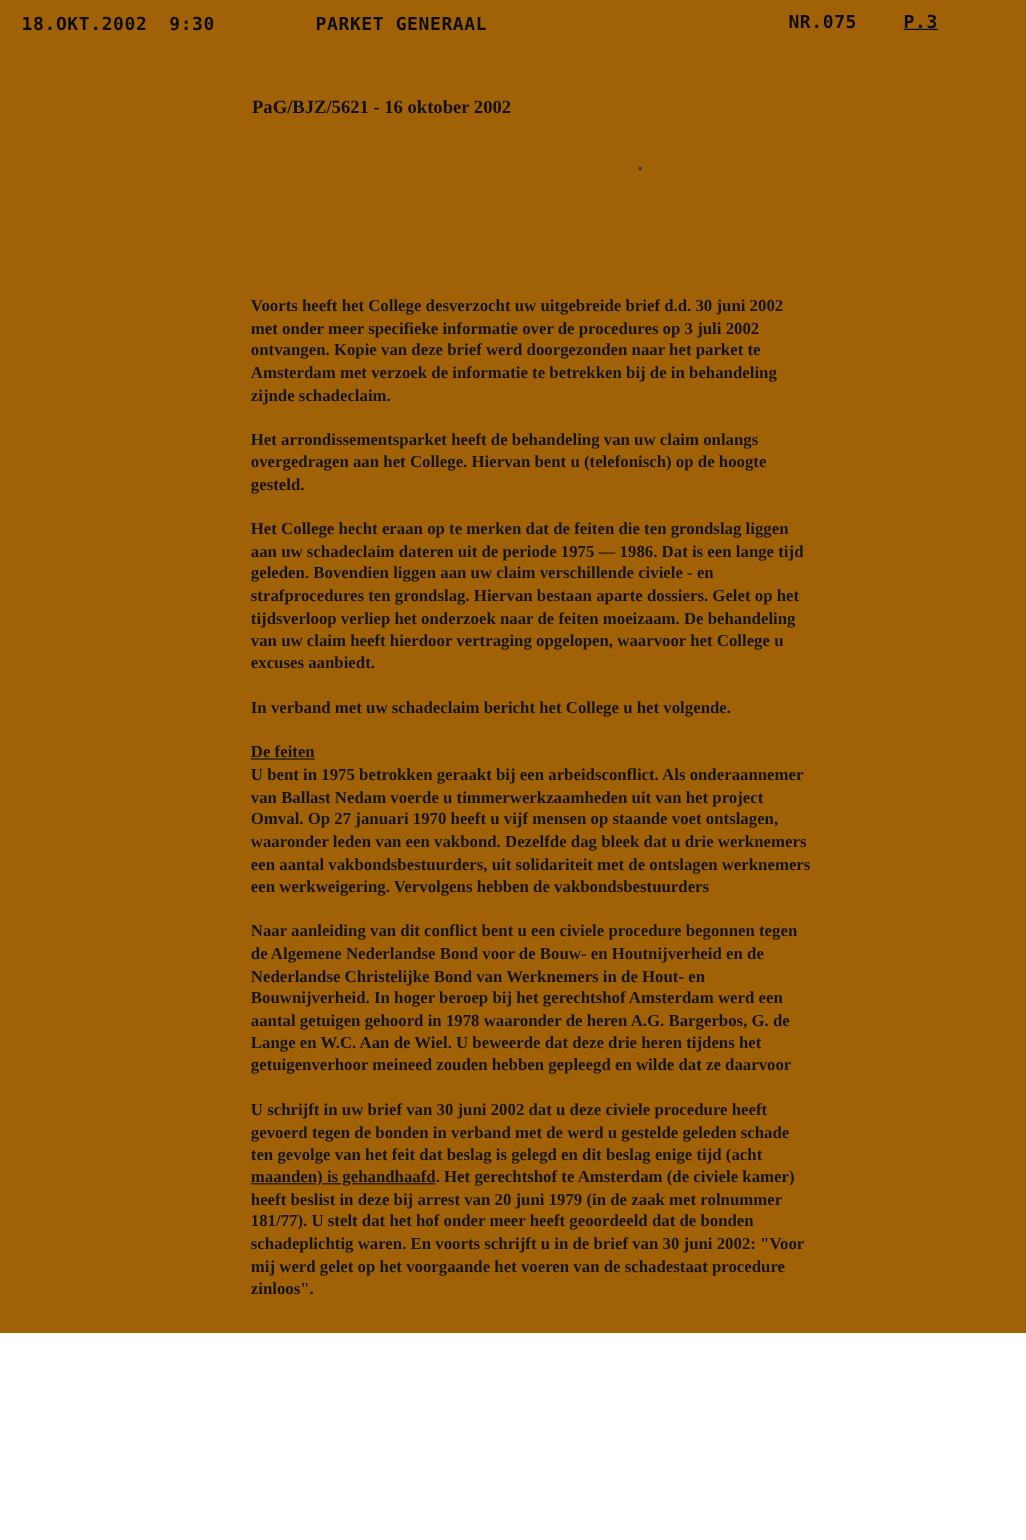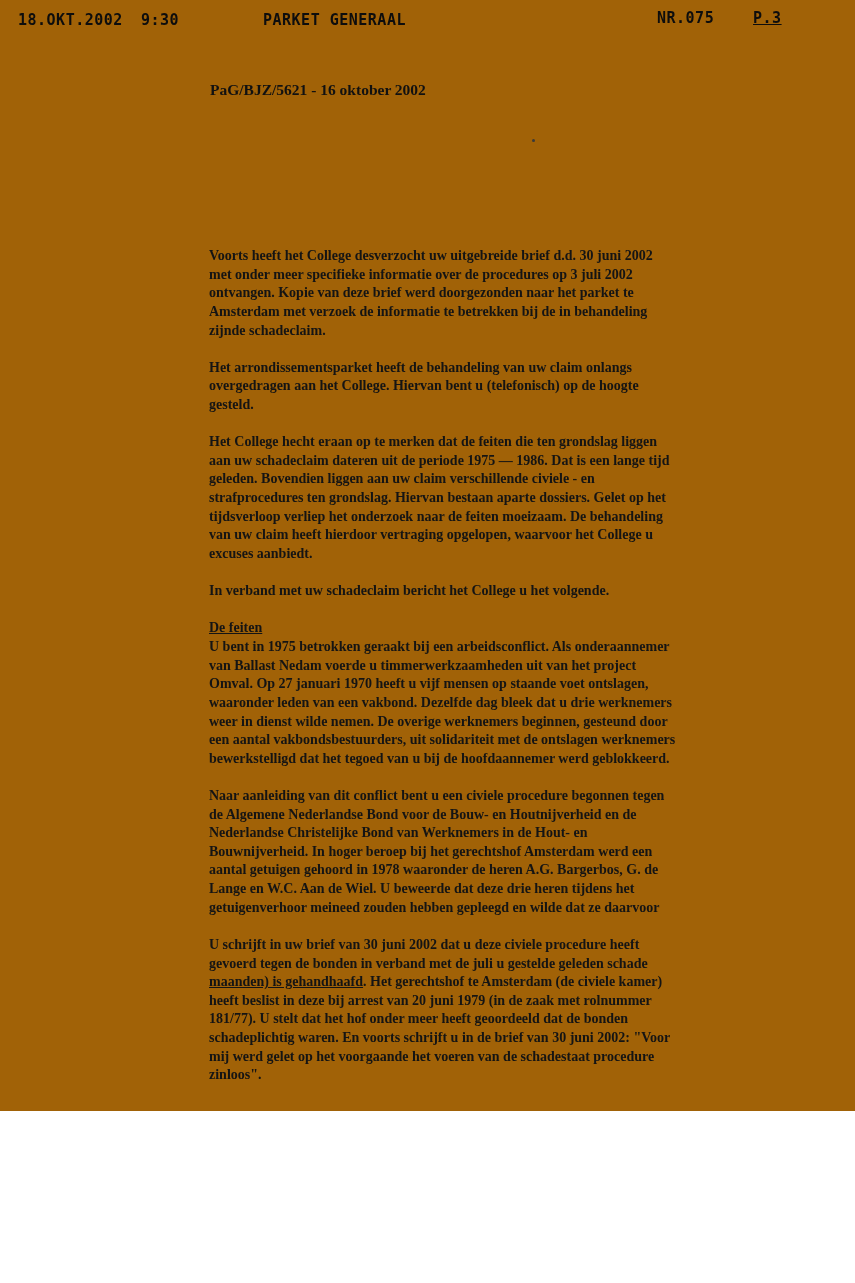--- a/index.html
+++ b/index.html
@@ -127,36 +127,36 @@
         <div class="line">In verband met uw schadeclaim bericht het College u het volgende.</div>
       </div>
       <div class="paragraph heading">
         <div class="line">De feiten</div>
       </div>
       <div class="paragraph">
         <div class="line">U bent in 1975 betrokken geraakt bij een arbeidsconflict. Als onderaannemer</div>
         <div class="line">van Ballast Nedam voerde u timmerwerkzaamheden uit van het project</div>
         <div class="line">Omval. Op 27 januari 1970 heeft u vijf mensen op staande voet ontslagen,</div>
         <div class="line">waaronder leden van een vakbond. Dezelfde dag bleek dat u drie werknemers</div>
-        <div class="line">weer in dienst wilde nemen. De overige werknemers beginnen, gesteund door</div>
         <div class="line">een aantal vakbondsbestuurders, uit solidariteit met de ontslagen werknemers</div>
-        <div class="line">bewerkstelligd dat het tegoed van u bij de hoofdaannemer werd geblokkeerd.</div>
+        <div class="line">een werkweigering. Vervolgens hebben de vakbondsbestuurders</div>
       </div>
       <div class="paragraph">
         <div class="line">Naar aanleiding van dit conflict bent u een civiele procedure begonnen tegen</div>
         <div class="line">de Algemene Nederlandse Bond voor de Bouw- en Houtnijverheid en de</div>
         <div class="line">Nederlandse Christelijke Bond van Werknemers in de Hout- en</div>
         <div class="line">Bouwnijverheid. In hoger beroep bij het gerechtshof Amsterdam werd een</div>
         <div class="line">aantal getuigen gehoord in 1978 waaronder de heren A.G. Bargerbos, G. de</div>
         <div class="line">Lange en W.C. Aan de Wiel. U beweerde dat deze drie heren tijdens het</div>
         <div class="line">getuigenverhoor meineed zouden hebben gepleegd en wilde dat ze daarvoor</div>
       </div>
       <div class="paragraph">
         <div class="line">U schrijft in uw brief van 30 juni 2002 dat u deze civiele procedure heeft</div>
-        <div class="line">gevoerd tegen de bonden in verband met de juli u gestelde geleden schade</div>
+        <div class="line">gevoerd tegen de bonden in verband met de werd u gestelde geleden schade</div>
+        <div class="line">ten gevolge van het feit dat beslag is gelegd en dit beslag enige tijd (acht</div>
         <div class="line"><span class="uline">maanden) is gehandhaafd</span>. Het gerechtshof te Amsterdam (de civiele kamer)</div>
         <div class="line">heeft beslist in deze bij arrest van 20 juni 1979 (in de zaak met rolnummer</div>
         <div class="line">181/77). U stelt dat het hof onder meer heeft geoordeeld dat de bonden</div>
         <div class="line">schadeplichtig waren. En voorts schrijft u in de brief van 30 juni 2002: "Voor</div>
         <div class="line">mij werd gelet op het voorgaande het voeren van de schadestaat procedure</div>
         <div class="line">zinloos".</div>
       </div>
     </div>
 
   <div class="page-number">2</div>

